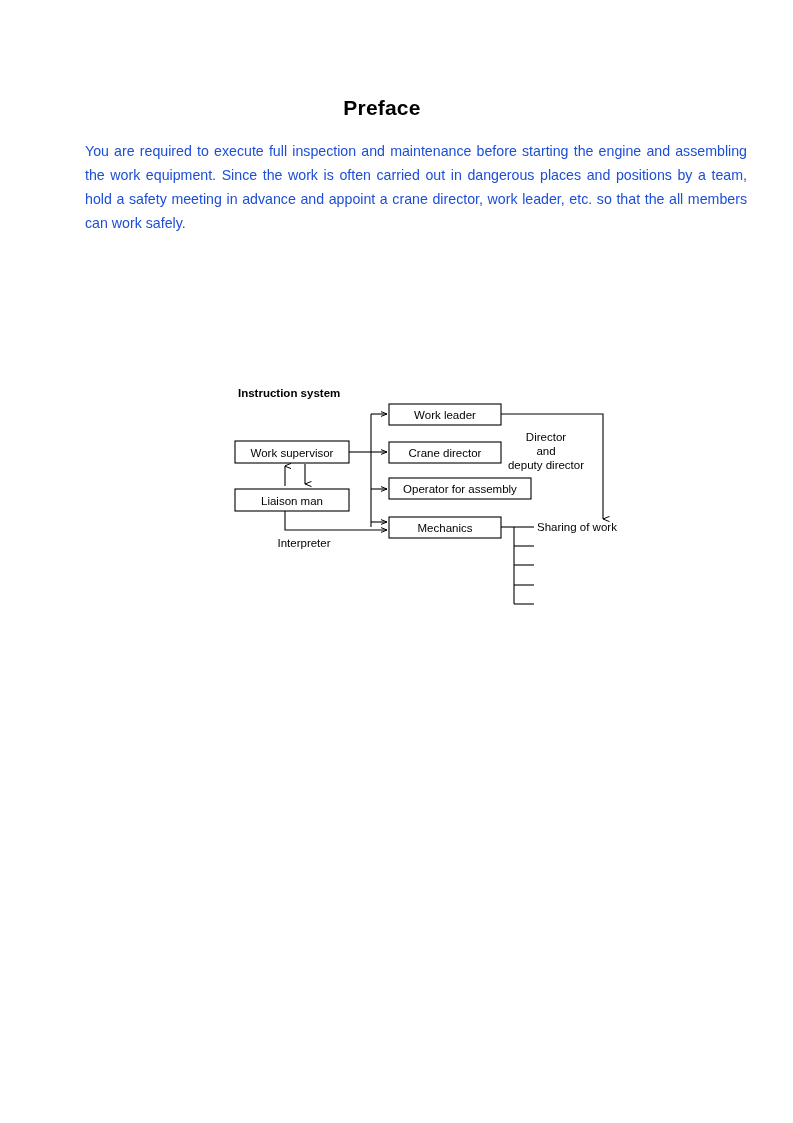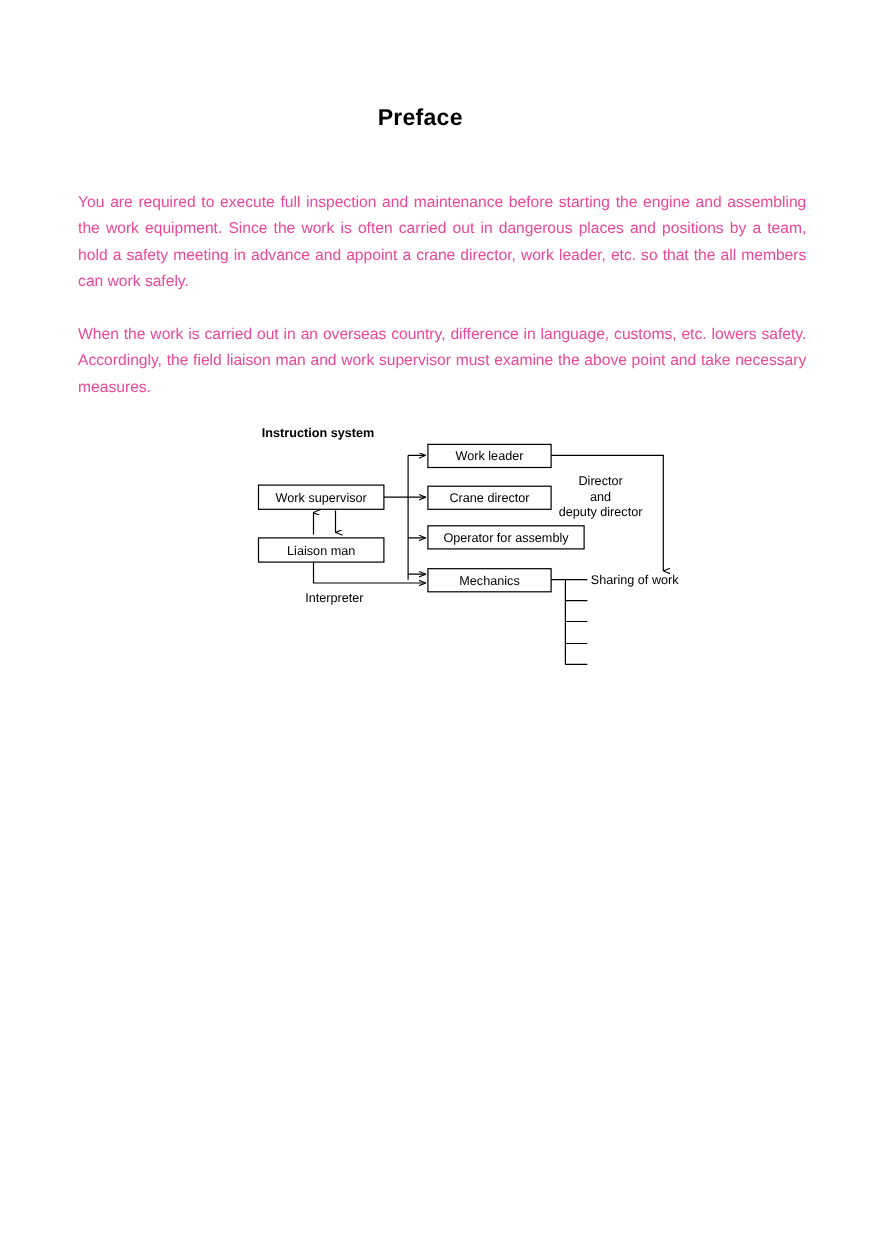--- a/index.html
+++ b/index.html
@@ -34,27 +34,26 @@
     text-align: center;
     font-size: 21px;
     font-weight: bold;
     letter-spacing: 0.2px;
     margin-left: 44px;
   }
 
   
   .para {
     position: absolute;
-    left: 71px;
+    left: 85px;
     width: 662px;
     font-size: 14.2px;
     line-height: 24px;
     text-align: justify;
-    color: #ec4899;
-    margin-top: 33px;
+    color: #1d4ed8;
   }
   .para.last { text-align: left; }
 
   #para-1 { top: 139px; }
   #para-2 { top: 259px; }
   #para-3 { top: 664px; }
 
   
   .watermark {
     position: absolute;
@@ -102,21 +101,20 @@
 </head>
 <body>
 
 <div class="page">
 
   <div class="page-title">Preface</div>
 
   <div class="para" id="para-1">You are required to execute full inspection and maintenance before starting the engine and assembling the work equipment.  Since the work is often carried out in dangerous places and positions by a team, hold a safety meeting in advance and appoint a crane director, work leader, etc. so that the all members can work safely.</div>
 
 
-  <div class="para" id="para-2">When the work is carried out in an overseas country, difference in language, customs, etc. lowers safety.  Accordingly, the field liaison man and work supervisor must examine the above point and take necessary measures.</div>
 
   <div class="diagram">
     <svg width="420" height="245" viewBox="0 0 420 245" xmlns="http://www.w3.org/2000/svg">
       <defs>
         <marker id="arrowhead" markerWidth="7" markerHeight="7" refX="6.5" refY="2.6" orient="auto" markerUnits="userSpaceOnUse">
           <path d="M0,0 L6.5,2.6 L0,5.2" fill="none" stroke="#000000" stroke-width="1"></path>
         </marker>
         <marker id="arrowhead-down" markerWidth="7" markerHeight="7" refX="2.6" refY="6.5" orient="auto" markerUnits="userSpaceOnUse">
           <path d="M0,0 L2.6,6.5 L5.2,0" fill="none" stroke="#000000" stroke-width="1"></path>
         </marker>

